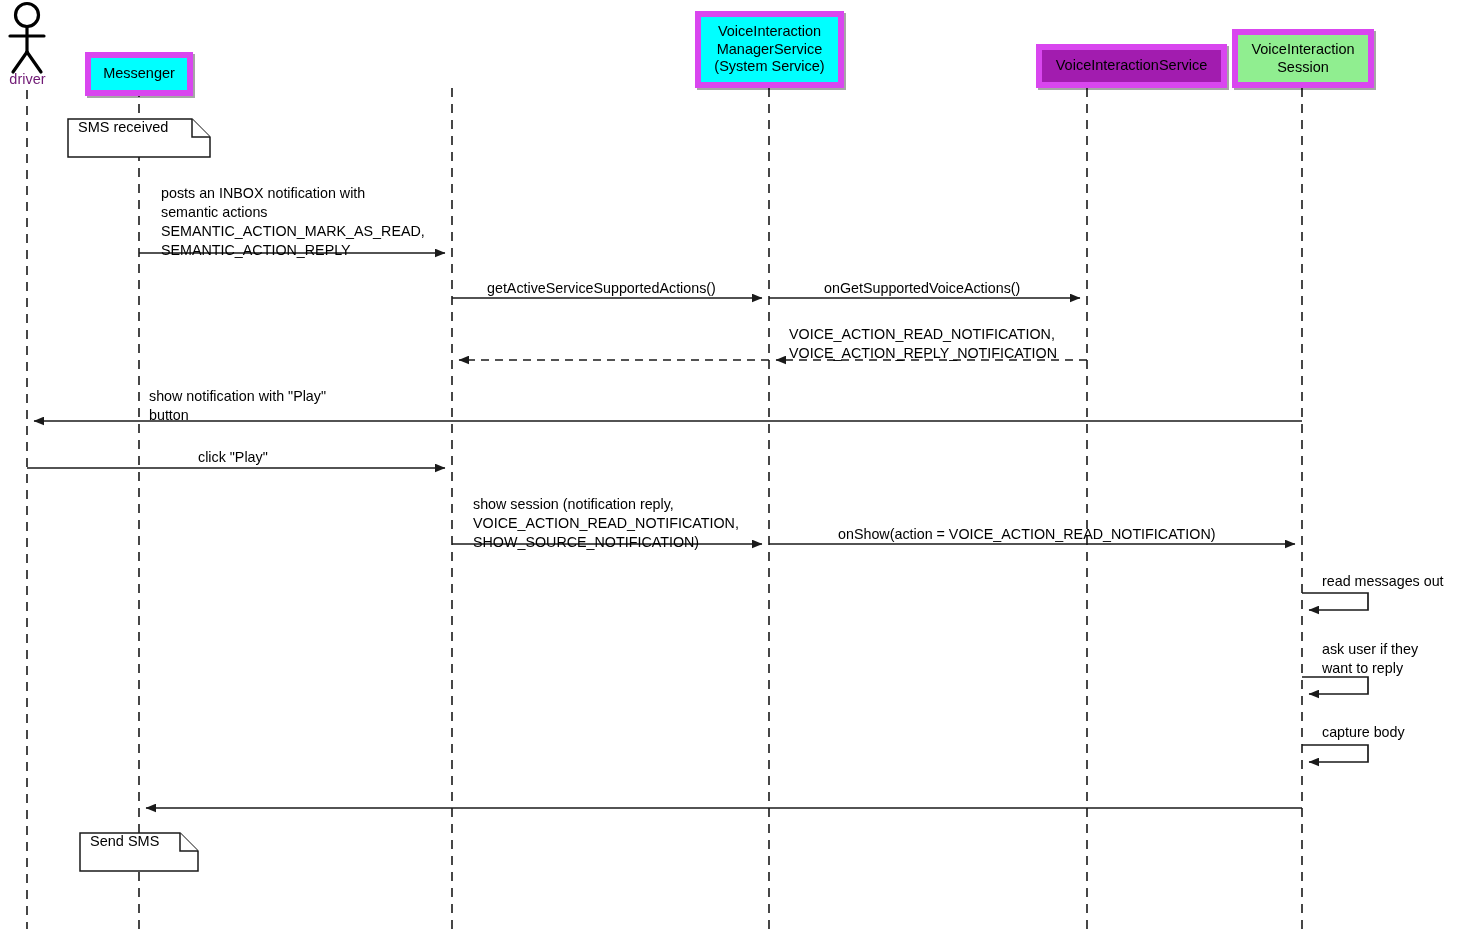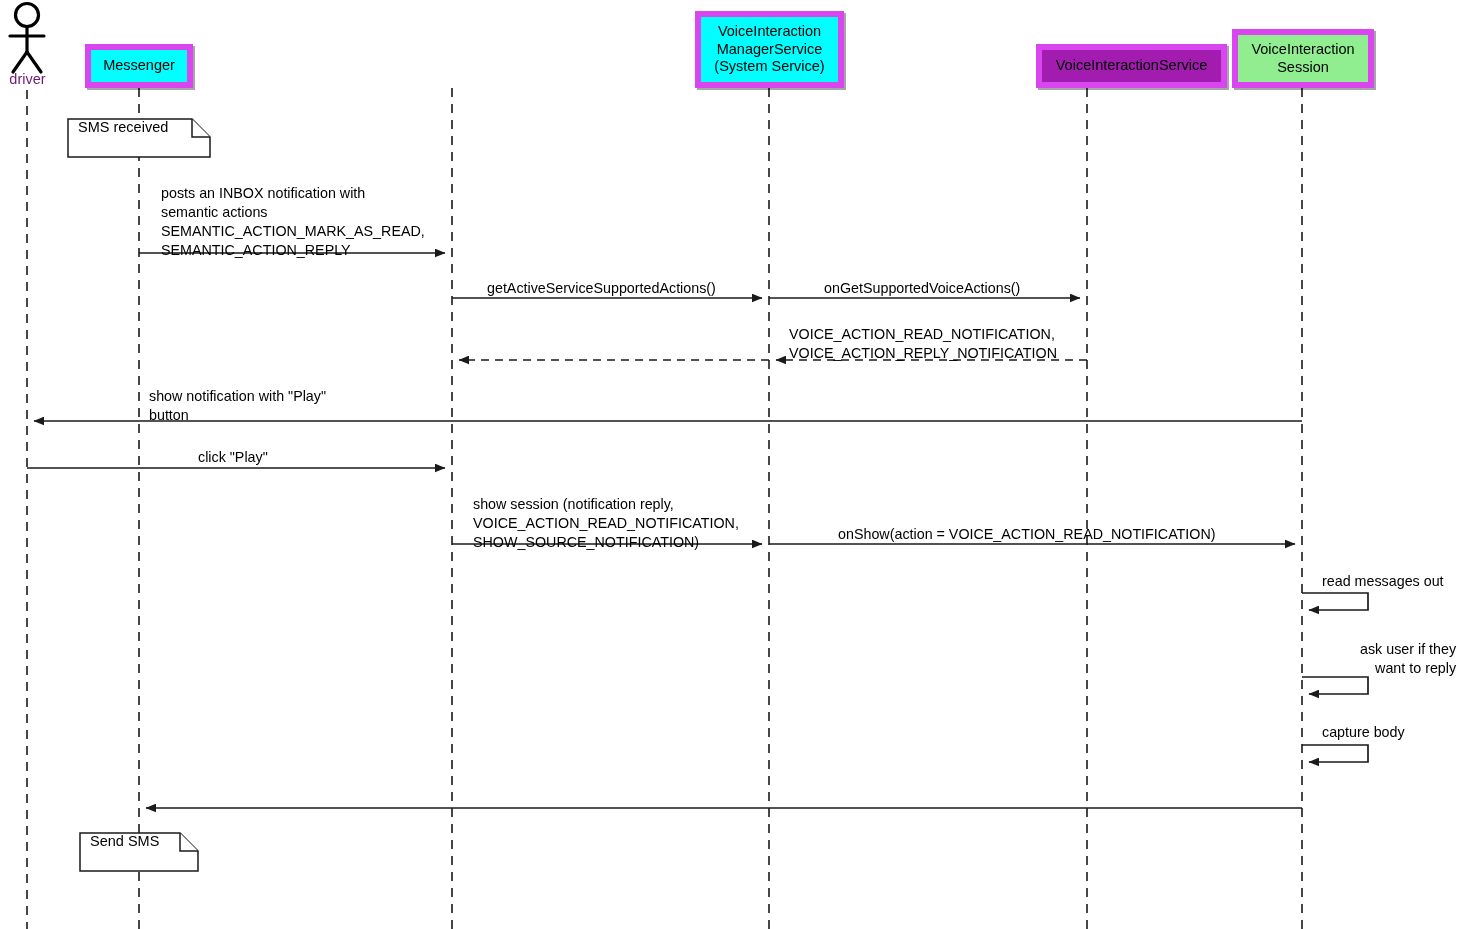--- a/index.html
+++ b/index.html
@@ -131,21 +131,21 @@
       <line x1="1302" y1="808" x2="146" y2="808" marker-end="url(#arrow-left)"></line>
     </g>
 
     <g stroke="#1a1a1a" stroke-width="1.7" fill="none">
       <path d="M 1302 593 L 1368 593 L 1368 610 L 1309 610" marker-end="url(#arrow-left)"></path>
       <path d="M 1302 677 L 1368 677 L 1368 694 L 1309 694" marker-end="url(#arrow-left)"></path>
       <path d="M 1302 745 L 1368 745 L 1368 762 L 1309 762" marker-end="url(#arrow-left)"></path>
     </g>
   </svg>
 
-  <div class="participant-box" style="left:85px; top:44px; width:108px; height:44px; background:#00ffff;">Messenger</div>
+  <div class="participant-box" style="left:85px; top:52px; width:108px; height:44px; background:#00ffff;">Messenger</div>
 
 
   <div class="participant-box" style="left:695px; top:11px; width:149px; height:77px; background:#00ffff;">VoiceInteraction
 ManagerService
 (System Service)</div>
 
   <div class="participant-box" style="left:992px; top:44px; width:191px; height:44px; background:#a21caf;margin-left:44px;">VoiceInteractionService</div>
 
   <div class="participant-box" style="left:1232px; top:29px; width:142px; height:59px; background:#90ee90;">VoiceInteraction
 Session</div>
@@ -179,18 +179,18 @@
 
   <div class="msg-label" style="left:473px; top:495px;">show session (notification reply,
 VOICE_ACTION_READ_NOTIFICATION,
 SHOW_SOURCE_NOTIFICATION)</div>
 
   <div class="msg-label" style="left:838px; top:525px;">onShow(action = VOICE_ACTION_READ_NOTIFICATION)</div>
 
 
   <div class="msg-label" style="left:1322px; top:572px;">read messages out</div>
 
-  <div class="msg-label" style="left:1360px; top:640px;text-align:right;">ask user if they
+  <div class="msg-label" style="left:1322px; top:640px;">ask user if they
 want to reply</div>
 
   <div class="msg-label" style="left:1322px; top:723px;">capture body</div>
 
 </div>
 
 </body></html>

